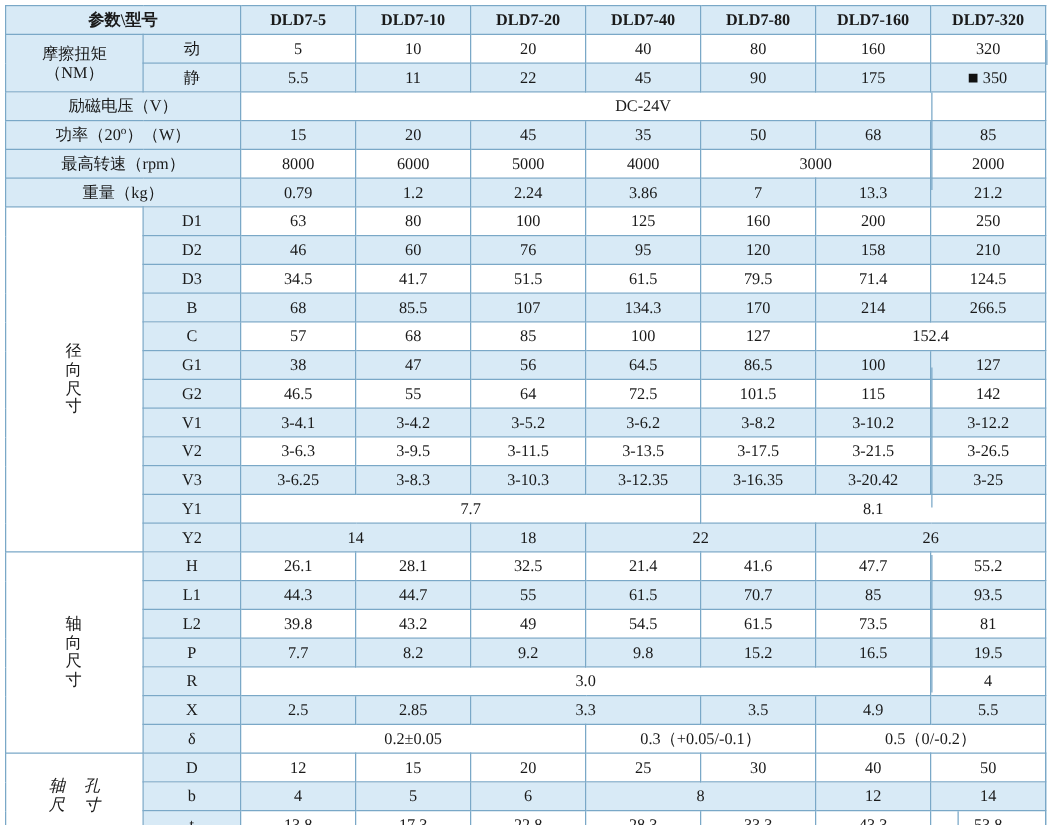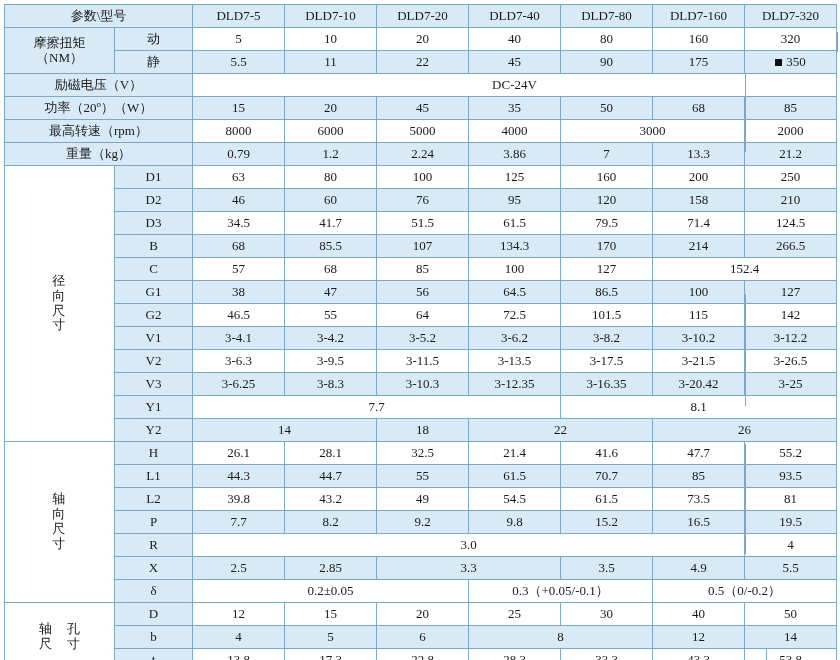--- a/index.html
+++ b/index.html
@@ -34,30 +34,31 @@
     height: 22px;
     line-height: 1.15;
     white-space: nowrap;
     overflow: hidden;
   }
   
   .band-a { background: #d8eaf6; }
   .band-b { background: #ffffff; }
   .hdr {
     background: #d8eaf6;
-    font-weight: normal;
+    font-weight: bold;
   }
   .lbl {
     background: #d8eaf6;
     margin-left: 38px;
   }
   .lbl-w { background: #ffffff; }
   .sp {
     letter-spacing: 0.45em;
     padding-left: 0.45em;
+    font-style: italic;
   }
   .vgroup {
     font-size: 13px;
     line-height: 1.9;
     letter-spacing: 0.1em;
   }
   .sup { font-size: 9px; vertical-align: super; }
   .marker {
     display: inline-block;
     width: 7px;

